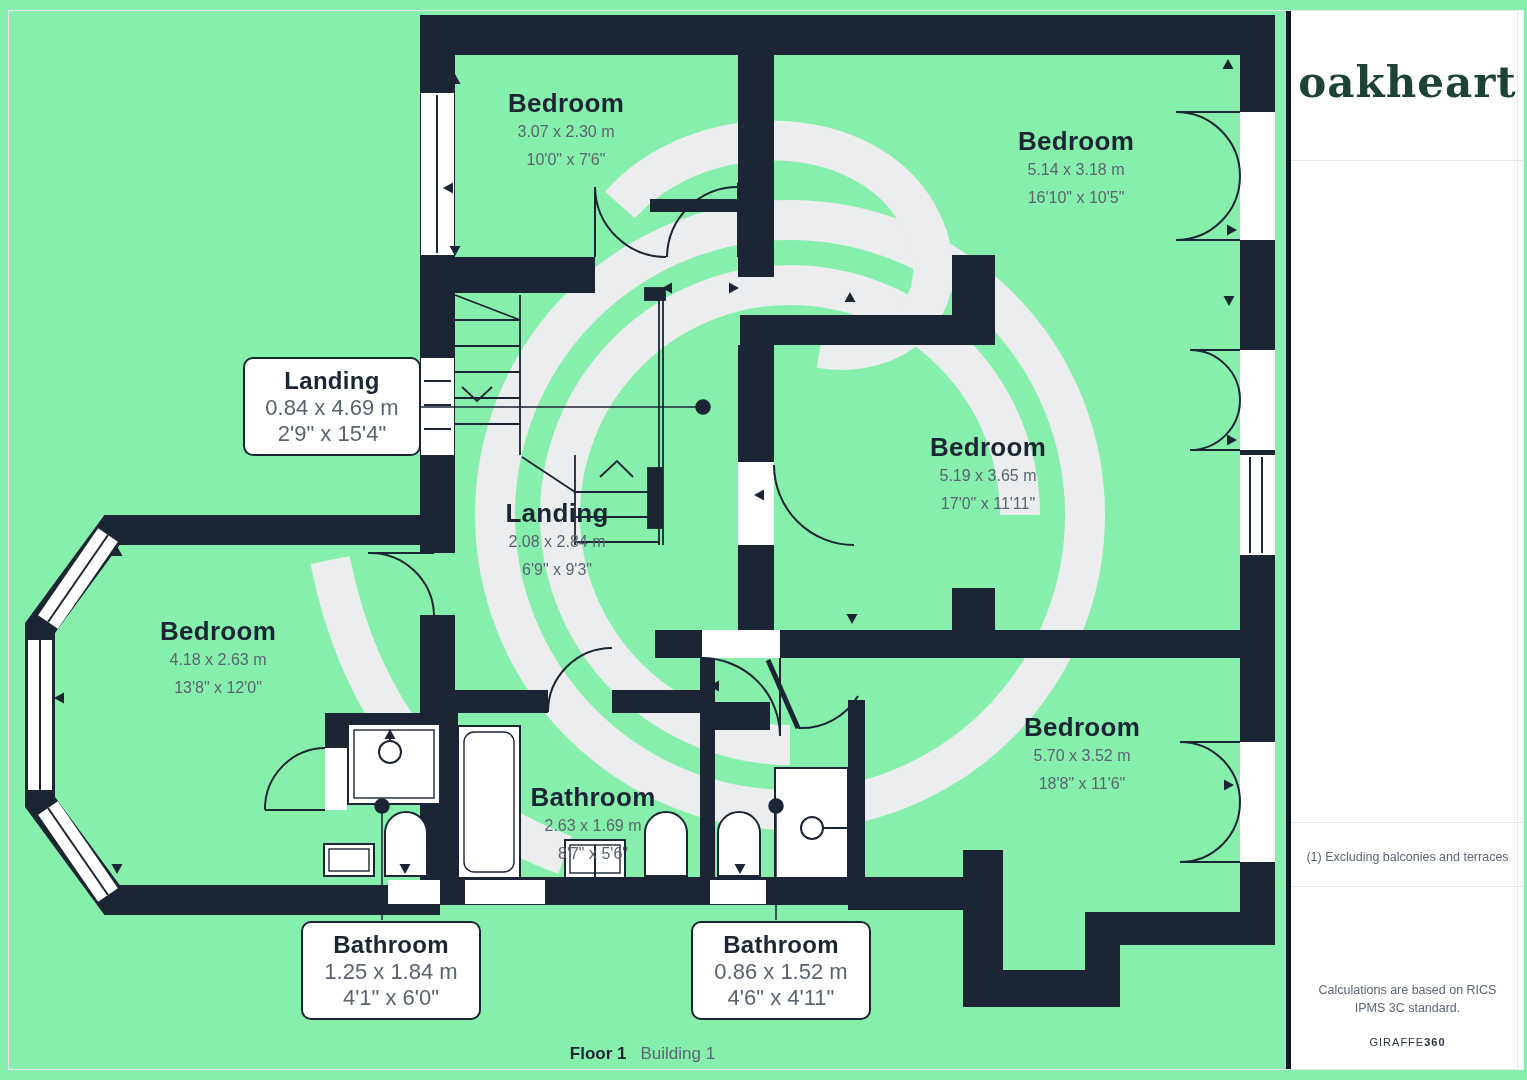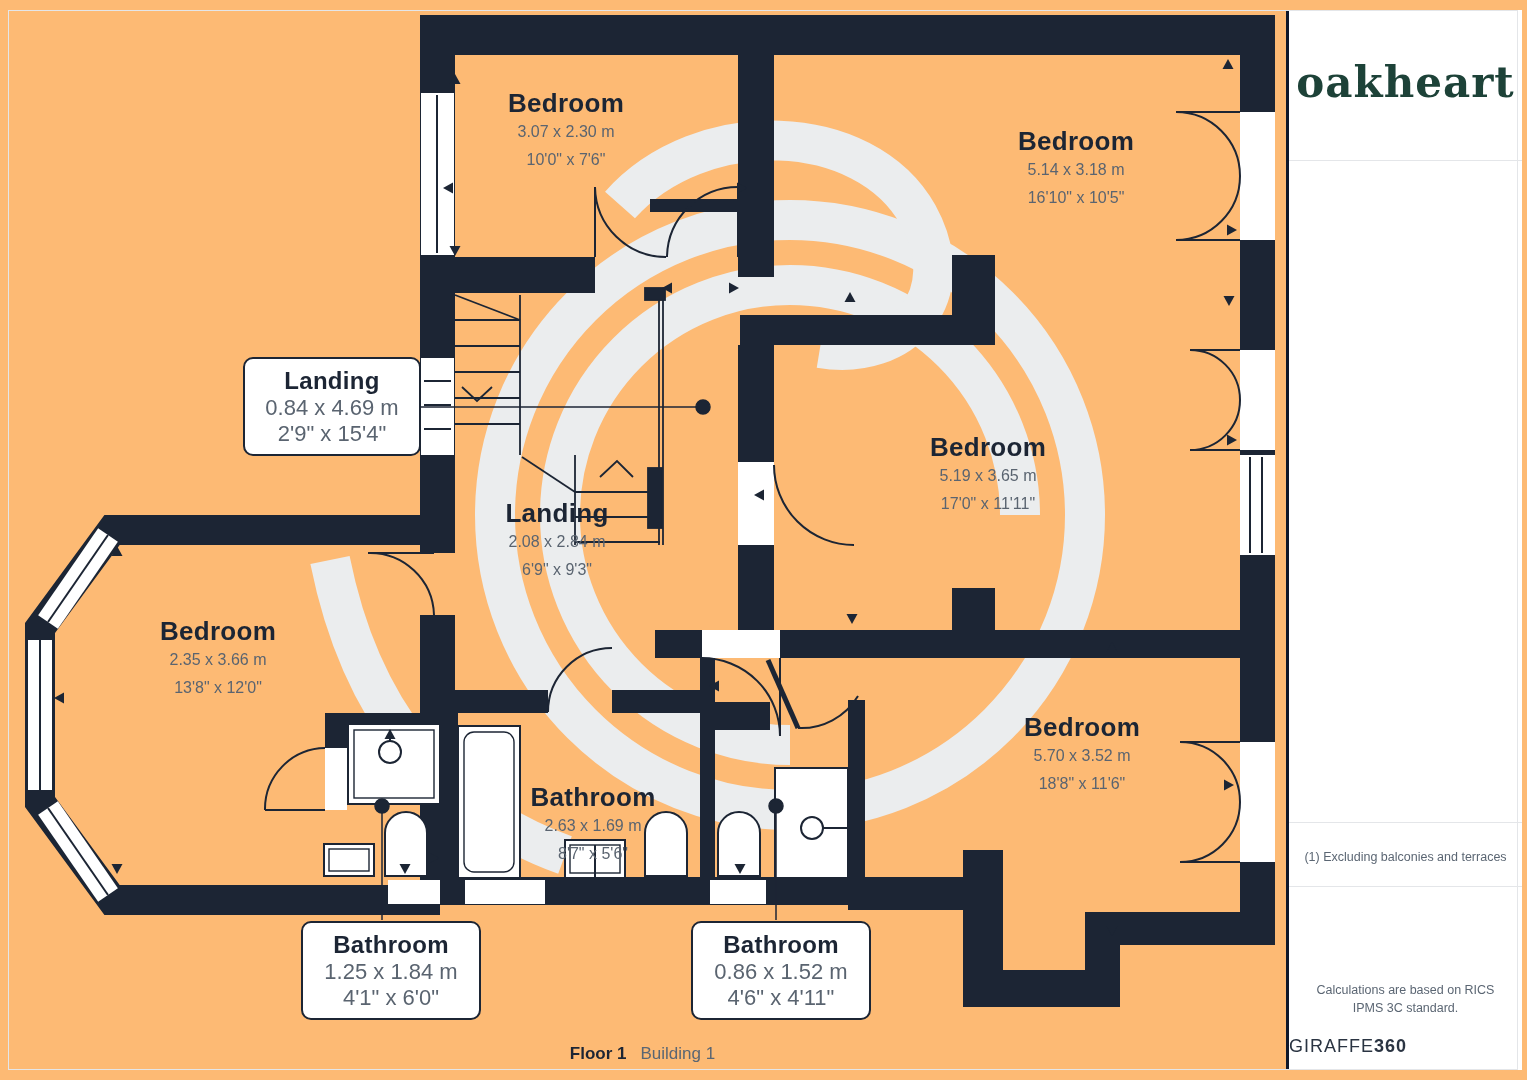--- a/index.html
+++ b/index.html
@@ -1,45 +1,45 @@
 <!DOCTYPE html>
 <html><head>
 <meta charset="utf-8">
 <style>
   html,body{margin:0;padding:0;background:#ffffff;}
-  .page{position:relative;width:1527px;height:1080px;background:#fdba74;overflow:hidden;
+  .page{position:relative;width:1527px;height:1080px;background:#86efac;overflow:hidden;
         font-family:"Liberation Sans",sans-serif;}
   .frame{position:absolute;left:8px;top:10px;width:1510px;height:1060px;
          border:1px solid #e4e6e9;box-sizing:border-box;pointer-events:none;}
   .plan-svg{position:absolute;left:0;top:0;}
   
   .room-label{position:absolute;text-align:center;transform:translateX(-50%);white-space:nowrap;}
   .rname{font-weight:700;font-size:26px;line-height:30px;color:#1c2534;letter-spacing:.3px;}
   .rdim{font-size:16px;line-height:28px;color:#5a6470;}
   .callout{position:absolute;background:#fff;border:2px solid #1c2534;border-radius:10px;
            text-align:center;padding:7px 12px;}
   .callout .rname{font-size:24px;line-height:29px;}
   .callout .rdim{font-size:22px;line-height:26px;}
   
   .sidebar{position:absolute;left:1286px;top:10px;width:233px;height:1060px;background:#fff;
-           border-left:3px solid #0f172a;}
+           border-left:5px solid #0f172a;}
   .sb-divider{position:absolute;left:0;width:233px;height:0;border-top:1px solid #e4e6e9;}
   .logo{position:absolute;left:0;top:48px;width:233px;text-align:center;
         font-family:"DejaVu Serif",serif;font-weight:700;font-size:42px;color:#1d4238;
         letter-spacing:1px;}
   .area-block{position:absolute;left:0;top:448px;width:233px;text-align:center;}
   .area-title{font-size:16px;font-weight:700;color:#232f3f;}
   .area-title sup{font-size:9px;}
   .area-val{font-size:15px;color:#5b6673;margin-top:7px;}
   .sb-note{position:absolute;left:8px;top:840px;width:217px;text-align:center;
            font-size:12.5px;color:#5b6673;}
   .sb-par{position:absolute;left:14px;width:205px;text-align:center;
           font-size:12.5px;line-height:18px;color:#5b6673;}
-  .sb-brand{position:absolute;left:0;top:1026px;width:233px;text-align:left;
-            font-size:18px;letter-spacing:1px;color:#2a3442;}
+  .sb-brand{position:absolute;left:0;top:1026px;width:233px;text-align:center;
+            font-size:11px;letter-spacing:1px;color:#2a3442;}
   .sb-brand .bold{font-weight:700;}
   
   .footer{position:absolute;left:0;top:1044px;width:1285px;text-align:center;font-size:17px;}
   .footer .f1{font-weight:700;color:#1c2534;margin-right:14px;}
   .footer .f2{color:#5b6673;}
 </style>
 </head>
 <body>
 
 <div class="page">
@@ -259,21 +259,21 @@
     <div class="rdim">0.84 x 4.69 m</div>
     <div class="rdim">2'9" x 15'4"</div>
   </div>
   <div class="room-label" style="left:557px;top:498px">
     <div class="rname">Landing</div>
     <div class="rdim">2.08 x 2.84 m</div>
     <div class="rdim">6'9" x 9'3"</div>
   </div>
   <div class="room-label" style="left:218px;top:616px">
     <div class="rname">Bedroom</div>
-    <div class="rdim">2.35 x 3.66 m</div>
+    <div class="rdim">4.18 x 2.63 m</div>
     <div class="rdim">13'8" x 12'0"</div>
   </div>
   <div class="room-label" style="left:1082px;top:712px">
     <div class="rname">Bedroom</div>
     <div class="rdim">5.70 x 3.52 m</div>
     <div class="rdim">18'8" x 11'6"</div>
   </div>
   <div class="room-label" style="left:593px;top:782px">
     <div class="rname">Bathroom</div>
     <div class="rdim">2.63 x 1.69 m</div>

